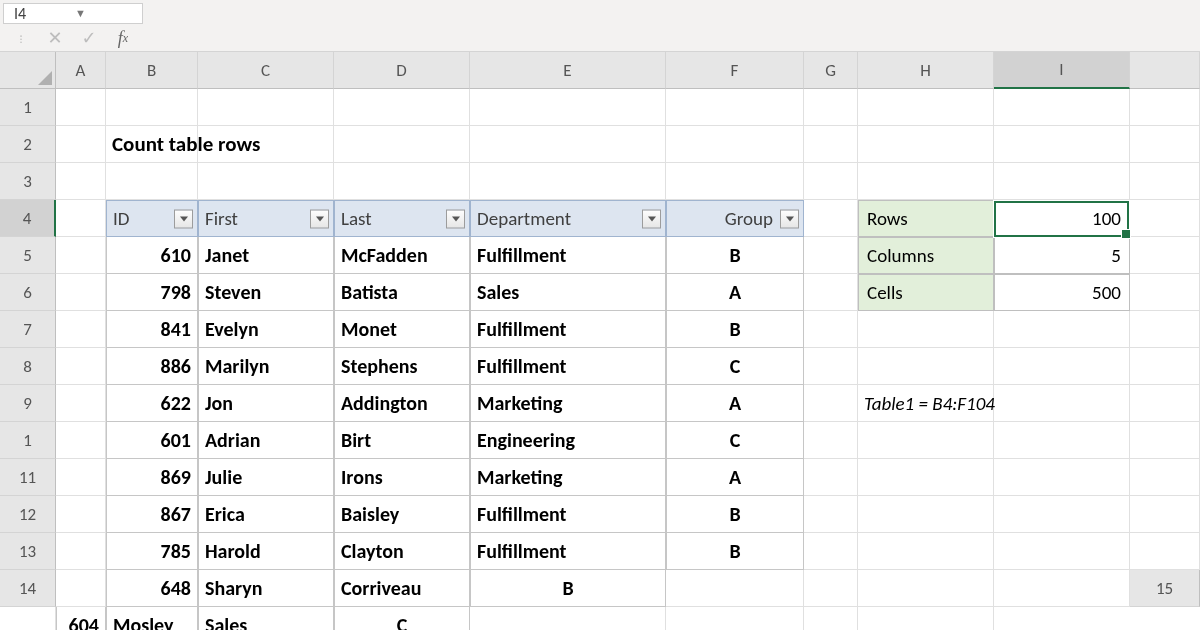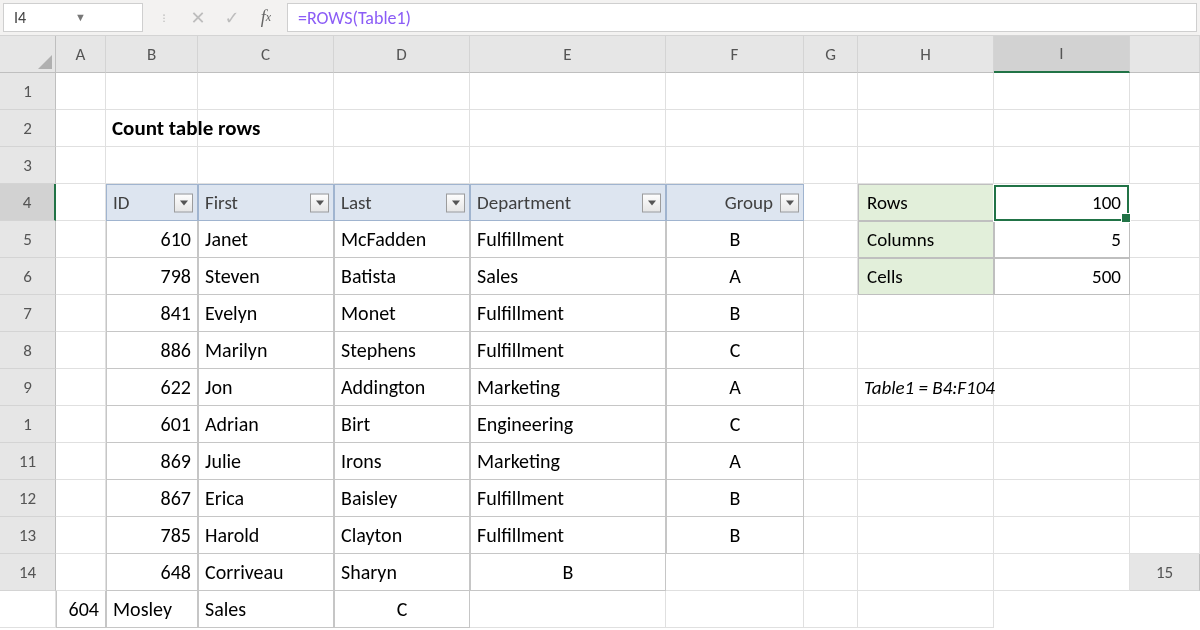--- a/index.html
+++ b/index.html
@@ -11,25 +11,26 @@
     background: #fff;
     width: 1200px;
     height: 630px;
     overflow: hidden;
   }
 
   
   .formula-bar {
     display: flex;
     align-items: stretch;
-    height: 36px;
+    height: 52px;
     border-bottom: 1px solid #d4d4d4;
     background: #f3f2f1;
     font-size: 16px;
     color: #444;
+    flex-direction: column;
   }
   .name-box {
     display: flex;
     align-items: center;
     width: 140px;
     background: #fff;
     border: 1px solid #cfcfcf;
     margin: 3px 0 3px 3px;
     padding: 0 6px 0 10px;
   }
@@ -161,20 +162,21 @@
     border-right: 4px solid transparent;
     border-top: 5px solid #555;
   }
   .td {
     border: 1px solid #c6c6c6;
     border-top: none;
     display: flex;
     align-items: center;
     padding: 0 6px;
     font-size: 20px;
+    font-weight: bold;
   }
   .td.right { justify-content: flex-end; }
   .td.center { justify-content: center; }
 
   
   .sum-label {
     background: #e2efda;
     border: 1px solid #bfbfbf;
     display: flex;
     align-items: center;
@@ -380,22 +382,22 @@
     <div class="td">Clayton</div>
     <div class="td">Fulfillment</div>
     <div class="td center">B</div>
     <div class="cell"></div>
     <div class="cell"></div>
     <div class="cell"></div>
     <div class="cell"></div>
     <div class="rowhead">14</div>
     <div class="cell"></div>
     <div class="td right">648</div>
+    <div class="td">Sharyn</div>
     <div class="td">Corriveau</div>
-    <div class="td">Sharyn</div>
     <div class="td center">B</div>
     <div class="cell"></div>
     <div class="cell"></div>
     <div class="cell"></div>
     <div class="cell"></div>
     <div class="rowhead">15</div>
     <div class="cell"></div>
     <div class="td right">604</div>
     <div class="td">Mosley</div>
     <div class="td">Sales</div>

